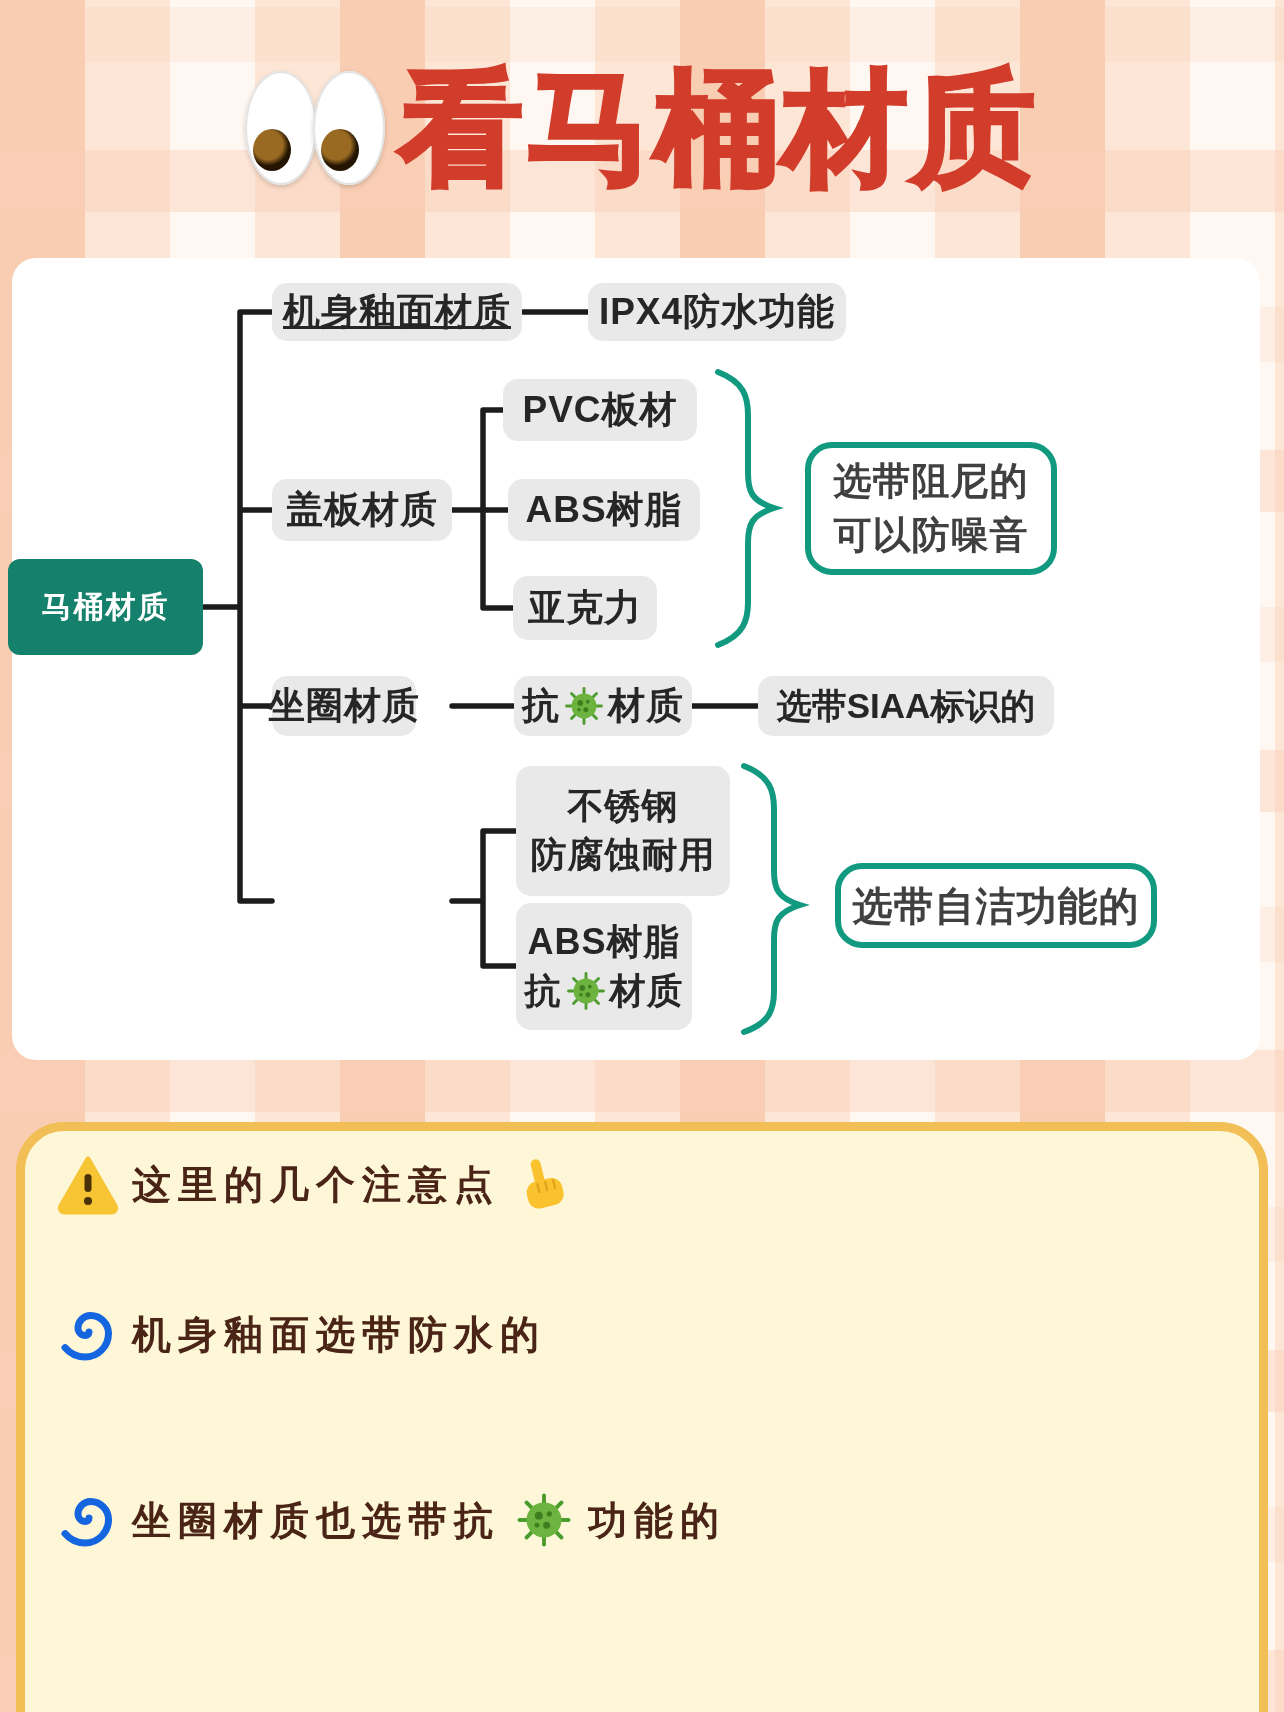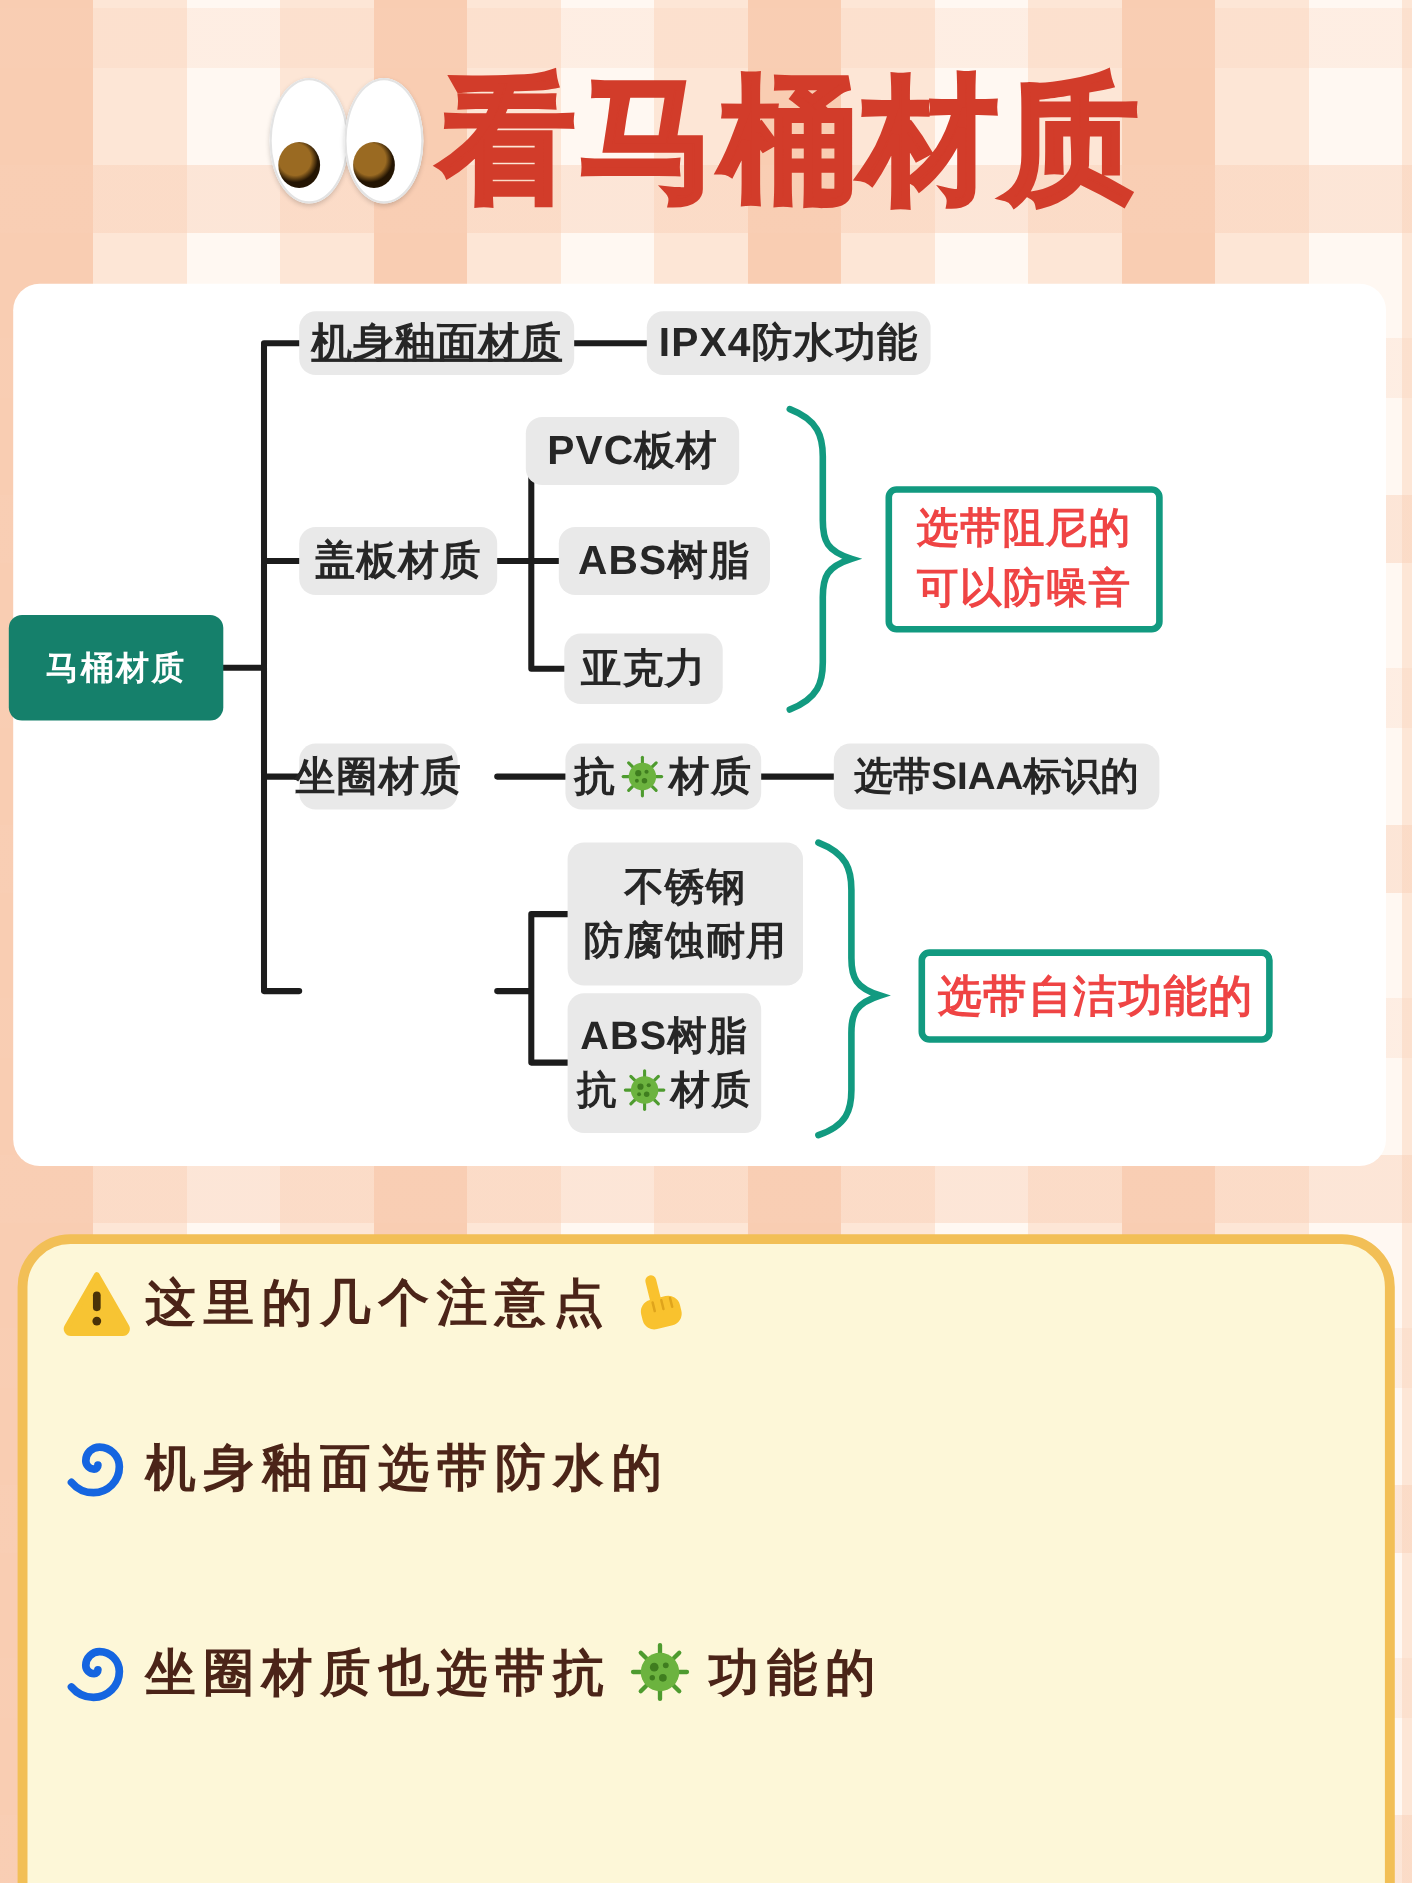--- a/index.html
+++ b/index.html
@@ -61,33 +61,33 @@
     line-height:1.35;text-align:center;white-space:nowrap;
   }
   .gnode.rowflex{flex-direction:row;gap:4px;}
   .row-inline{display:inline-flex;align-items:center;gap:4px;}
   .rootnode{
     position:absolute;background:var(--teal-dark);color:#ffffff;border-radius:12px;
     display:flex;align-items:center;justify-content:center;
     font-size:30px;font-weight:800;letter-spacing:2px;white-space:nowrap;
   }
   .tbox{
-    position:absolute;background:#ffffff;border:6px solid var(--teal);border-radius:10px;
+    position:absolute;background:#ffffff;border:6px solid var(--teal);border-radius:27px;
     display:flex;flex-direction:column;align-items:center;justify-content:center;
-    font-size:38px;font-weight:600;color:#ef4444;line-height:1.4;
+    font-size:38px;font-weight:600;color:#404040;line-height:1.4;
     letter-spacing:1px;white-space:nowrap;
   }
   
   .notes{
     position:absolute;left:16px;top:1122px;width:1252px;height:660px;
     background:#fdf7d8;border:9px solid #f2bf56;border-radius:48px;
   }
   .note-line{
     position:absolute;display:flex;align-items:center;gap:12px;
-    font-size:46px;font-weight:800;color:var(--notes-text);letter-spacing:7px;
+    font-size:39px;font-weight:800;color:var(--notes-text);letter-spacing:7px;
     white-space:nowrap;line-height:1;
   }
   .icon-warn{width:64px;height:64px;flex:none;}
   .icon-hand{width:58px;height:58px;flex:none;transform:rotate(-14deg);}
   .icon-spiral{width:64px;height:64px;flex:none;}
   .microbe-lg{width:56px;height:56px;flex:none;margin:0 4px;}
   .microbe-sm{width:40px;height:40px;flex:none;}
   .defs-holder{position:absolute;width:0;height:0;overflow:hidden;}
 </style>
 </head>
@@ -167,21 +167,21 @@
   <div class="gnode" style="left:272px;top:283px;width:250px;height:58px;text-decoration:underline;">
     <span>机身釉面材质</span>
   </div>
   <div class="gnode" style="left:588px;top:283px;width:258px;height:58px;">
     <span>IPX4防水功能</span>
   </div>
 
   <div class="gnode" style="left:272px;top:479px;width:180px;height:62px;">
     <span>盖板材质</span>
   </div>
-  <div class="gnode" style="left:478px;top:379px;width:194px;height:62px;">
+  <div class="gnode" style="left:503px;top:379px;width:194px;height:62px;">
     <span>PVC板材</span>
   </div>
   <div class="gnode" style="left:508px;top:479px;width:192px;height:62px;">
     <span>ABS树脂</span>
   </div>
   <div class="gnode" style="left:513px;top:576px;width:144px;height:64px;">
     <span>亚克力</span>
   </div>
   <div class="tbox" style="left:805px;top:442px;width:252px;height:133px;">
     <span>选带阻尼的</span>

